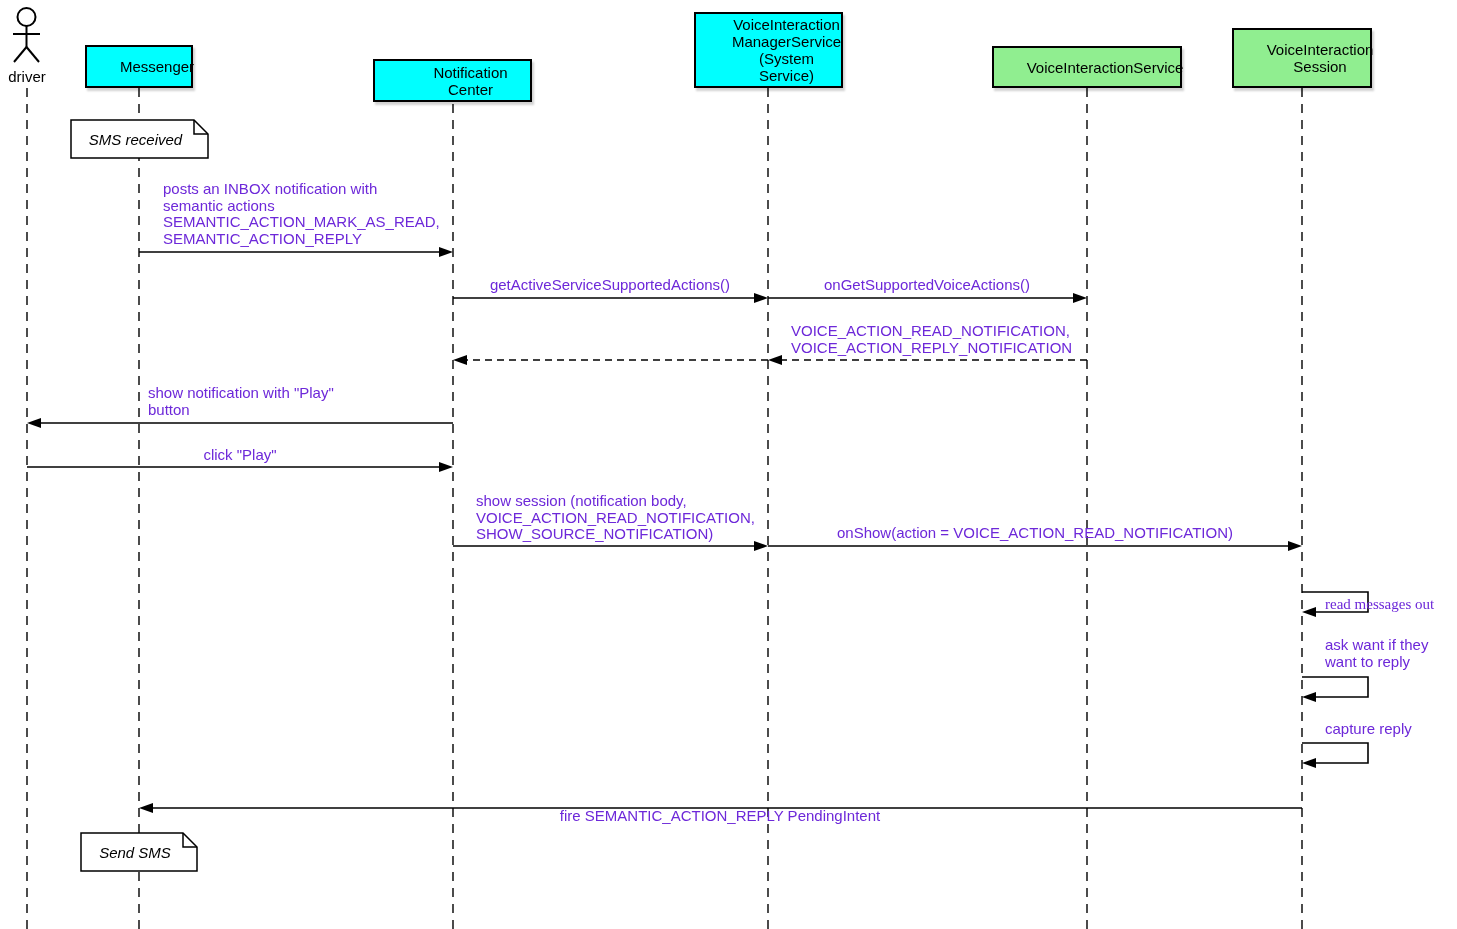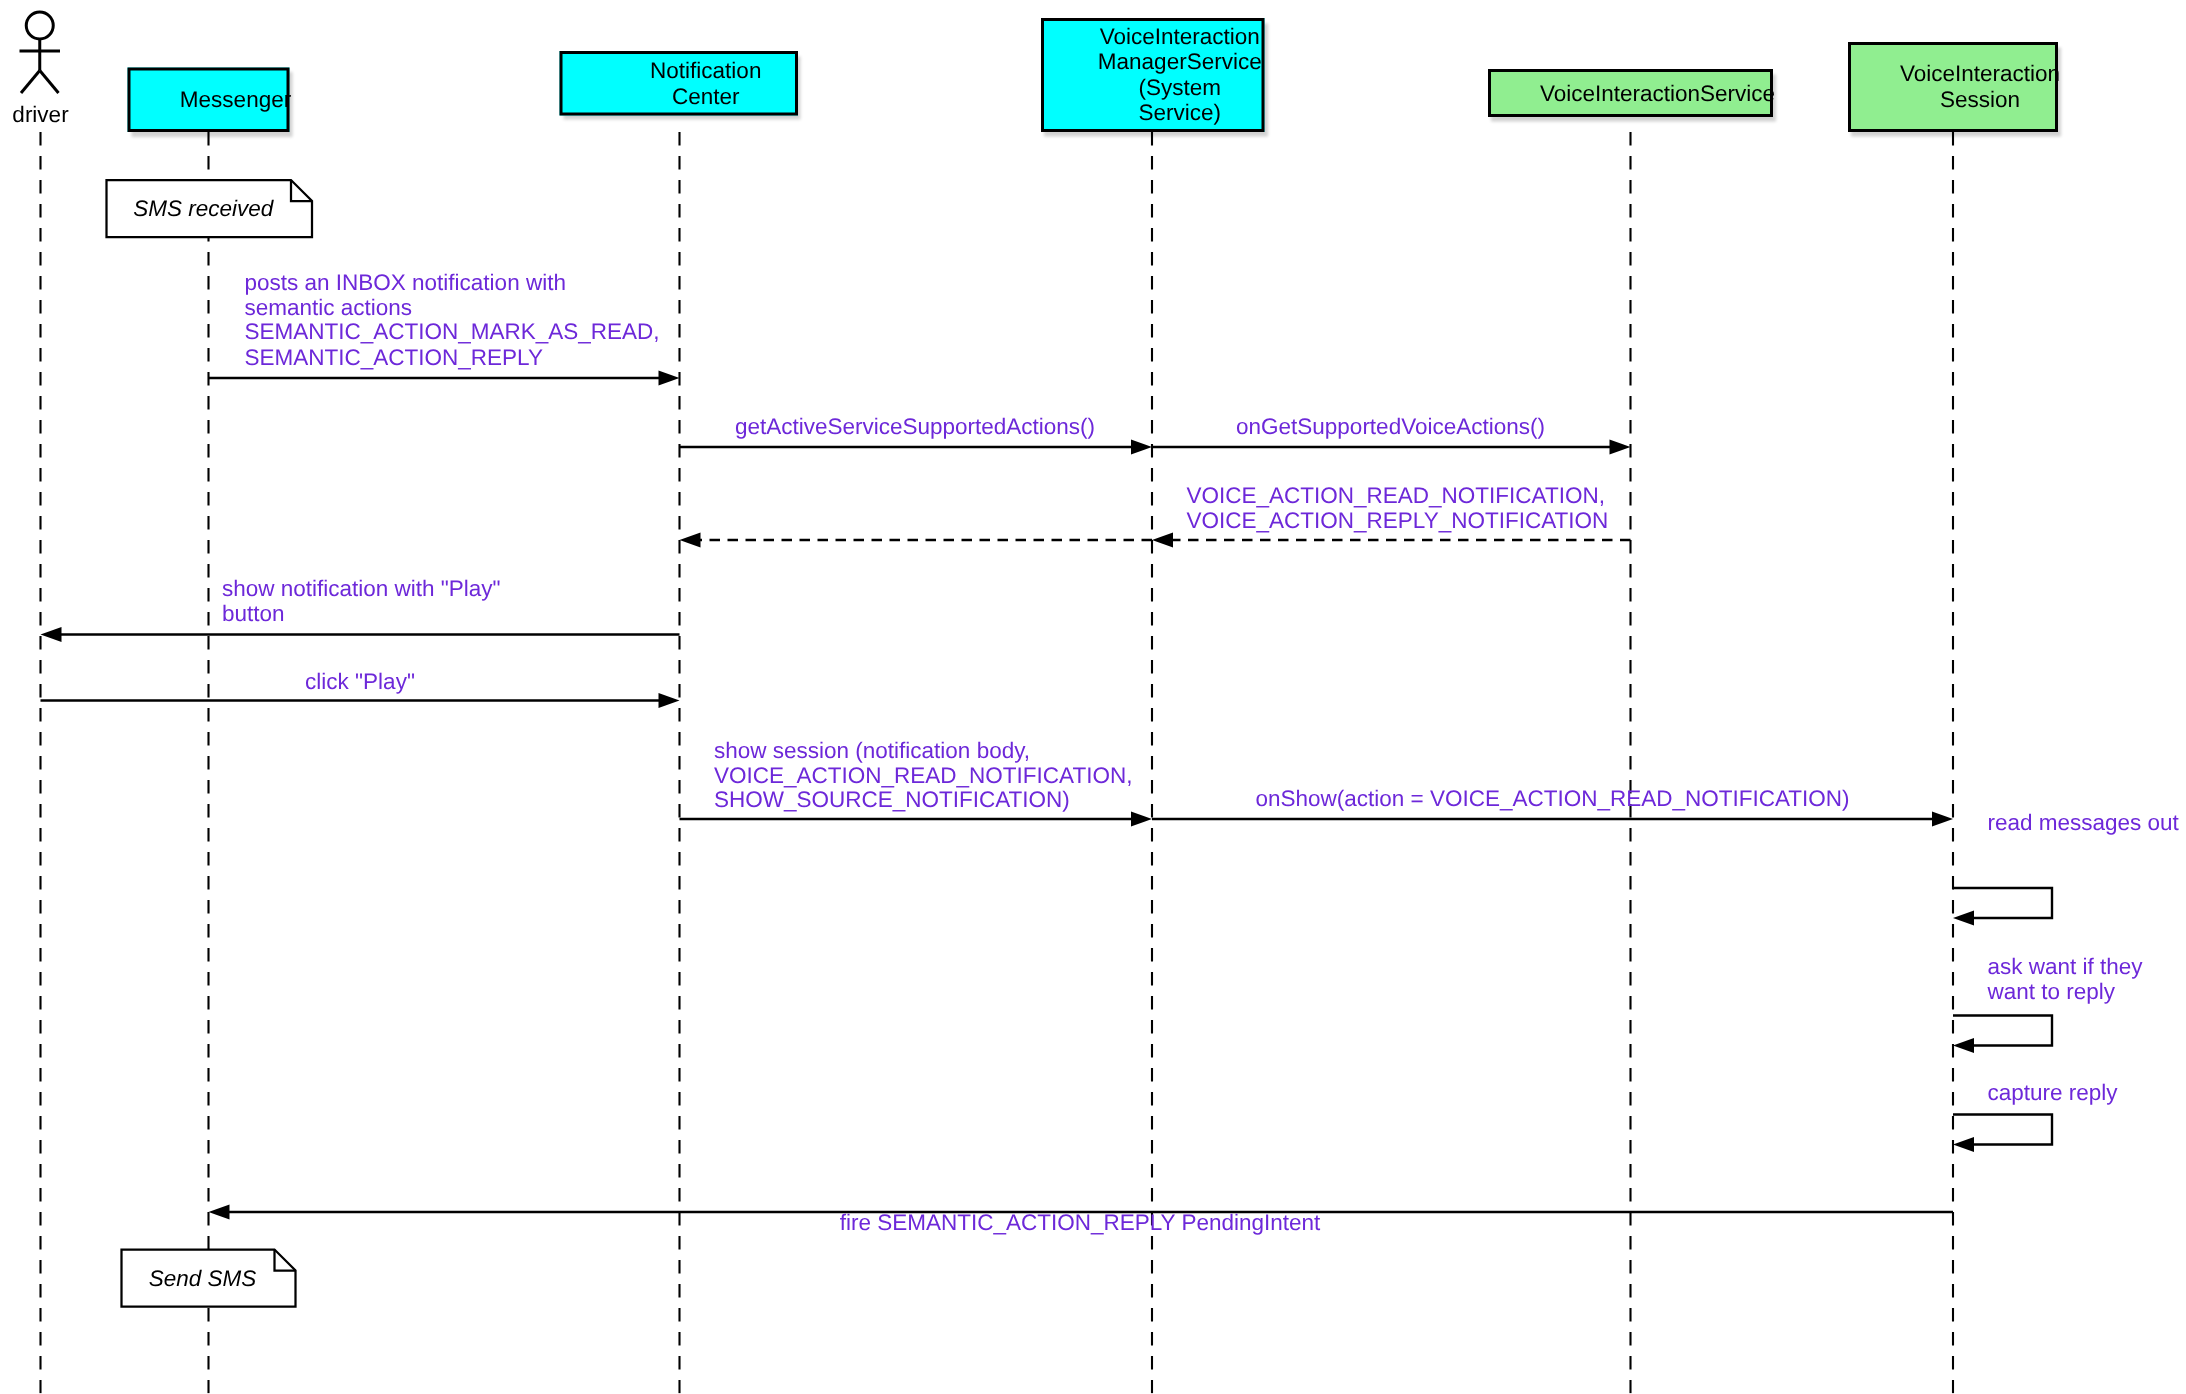--- a/index.html
+++ b/index.html
@@ -102,42 +102,42 @@
         <path d="M 71 120 L 194 120 L 208 134 L 208 158 L 71 158 Z" fill="#ffffff" stroke="#000000" stroke-width="1.5"></path>
         <path d="M 194 120 L 194 134 L 208 134" fill="none" stroke="#000000" stroke-width="1.5"></path>
       </g>
       <g>
         <path d="M 81 833 L 183 833 L 197 847 L 197 871 L 81 871 Z" fill="#ffffff" stroke="#000000" stroke-width="1.5"></path>
         <path d="M 183 833 L 183 847 L 197 847" fill="none" stroke="#000000" stroke-width="1.5"></path>
       </g>
     </svg>
 <div class="actor-label" style="left: 27px; top: 68px;">driver</div>
     <div class="pbox" style="left: 85px; top: 45px; width: 108px; height: 43px; background: rgb(0, 255, 255);">Messenger</div>
-    <div class="pbox" style="left: 373px; top: 34px; width: 159px; height: 43px; background: rgb(0, 255, 255);">Notification Center</div>
+    <div class="pbox" style="left: 373px; top: 59px; width: 159px; height: 43px; background: rgb(0, 255, 255);">Notification Center</div>
     <div class="pbox" style="left: 694px; top: 12px; width: 149px; height: 76px; background: rgb(0, 255, 255);">VoiceInteraction
 ManagerService
 (System Service)</div>
-    <div class="pbox" style="left: 992px; top: 46px; width: 190px; height: 32px; background: rgb(144, 238, 144);">VoiceInteractionService</div>
+    <div class="pbox" style="left: 992px; top: 46px; width: 190px; height: 42px; background: rgb(144, 238, 144);">VoiceInteractionService</div>
     <div class="pbox" style="left: 1232px; top: 28px; width: 140px; height: 60px; background: rgb(144, 238, 144);">VoiceInteraction
 Session</div>
     <div class="msg-label" style="left: 163px; top: 181px;">posts an INBOX notification with
 semantic actions
 SEMANTIC_ACTION_MARK_AS_READ,
 SEMANTIC_ACTION_REPLY</div>
     <div class="msg-label center" style="left: 610px; top: 277px;">getActiveServiceSupportedActions()</div>
     <div class="msg-label center" style="left: 927px; top: 277px;">onGetSupportedVoiceActions()</div>
     <div class="msg-label" style="left: 791px; top: 323px;">VOICE_ACTION_READ_NOTIFICATION,
 VOICE_ACTION_REPLY_NOTIFICATION</div>
     <div class="msg-label" style="left: 148px; top: 385px;">show notification with "Play"
 button</div>
     <div class="msg-label center" style="left: 240px; top: 447px;">click "Play"</div>
     <div class="msg-label" style="left: 476px; top: 493px;">show session (notification body,
 VOICE_ACTION_READ_NOTIFICATION,
 SHOW_SOURCE_NOTIFICATION)</div>
     <div class="msg-label center" style="left: 1035px; top: 525px;">onShow(action = VOICE_ACTION_READ_NOTIFICATION)</div>
-    <div class="msg-label" style="left: 1325px; top: 541px;">read messages out</div>
+    <div class="msg-label" style="left: 1325px; top: 596px; font-family: Liberation Serif, serif;">read messages out</div>
     <div class="msg-label" style="left: 1325px; top: 637px;">ask want if they
 want to reply</div>
     <div class="msg-label" style="left: 1325px; top: 721px;">capture reply</div>
     <div class="msg-label center" style="left: 720px; top: 788px; margin-top: 20px;">fire SEMANTIC_ACTION_REPLY PendingIntent</div>
     <div class="note-label" style="left: 71px; top: 120px; width: 129px; height: 38px;">SMS received</div>
     <div class="note-label" style="left: 81px; top: 833px; width: 108px; height: 38px;">Send SMS</div>
   </div>
 
 </body></html>

